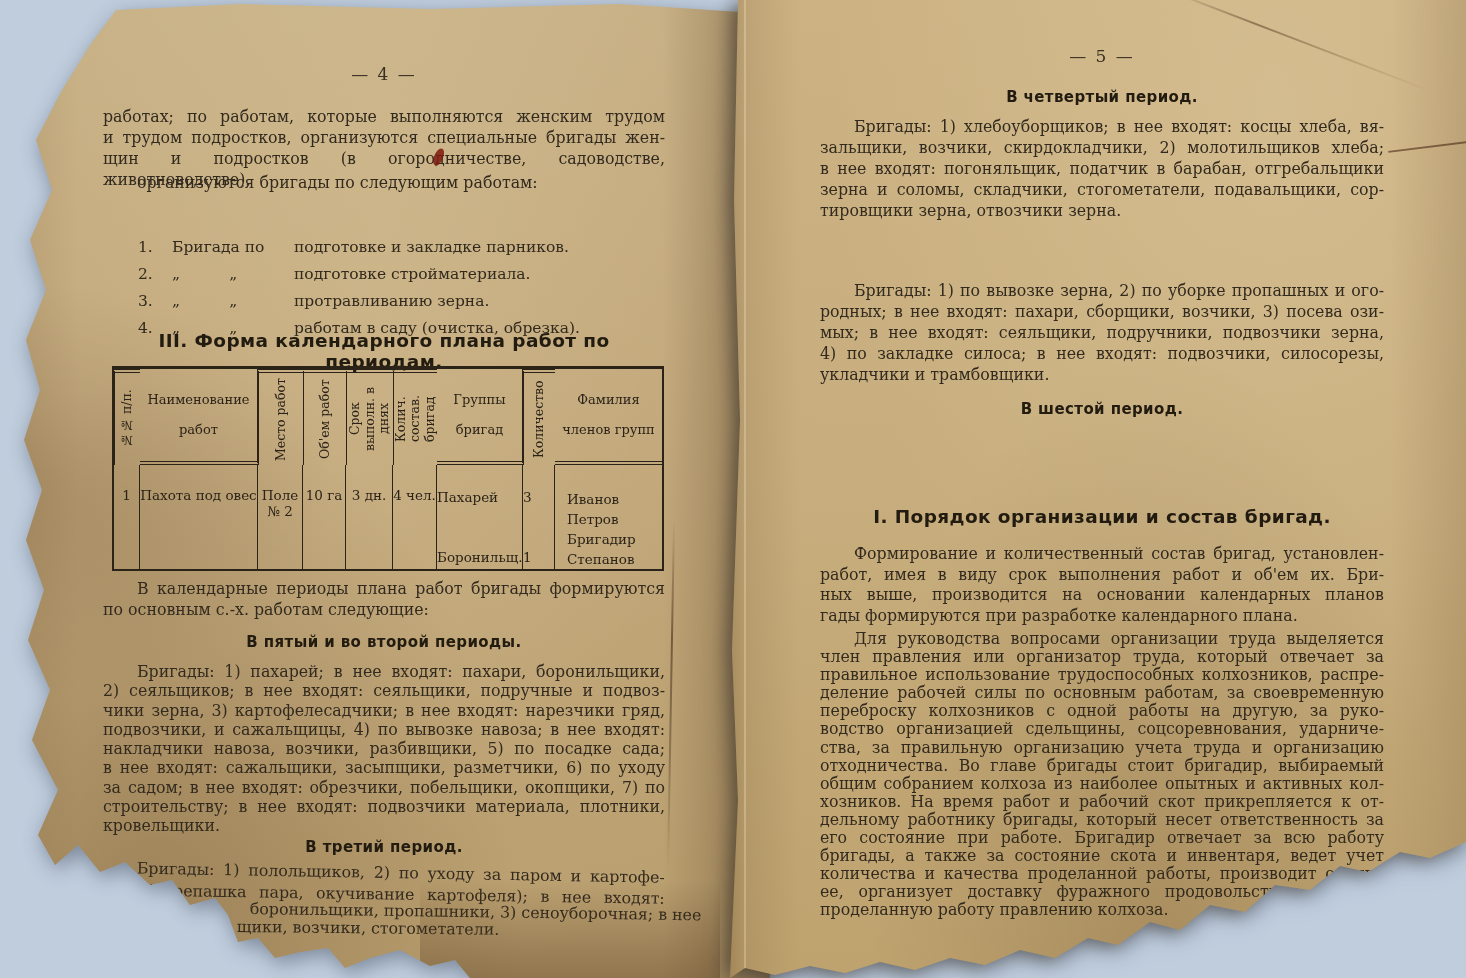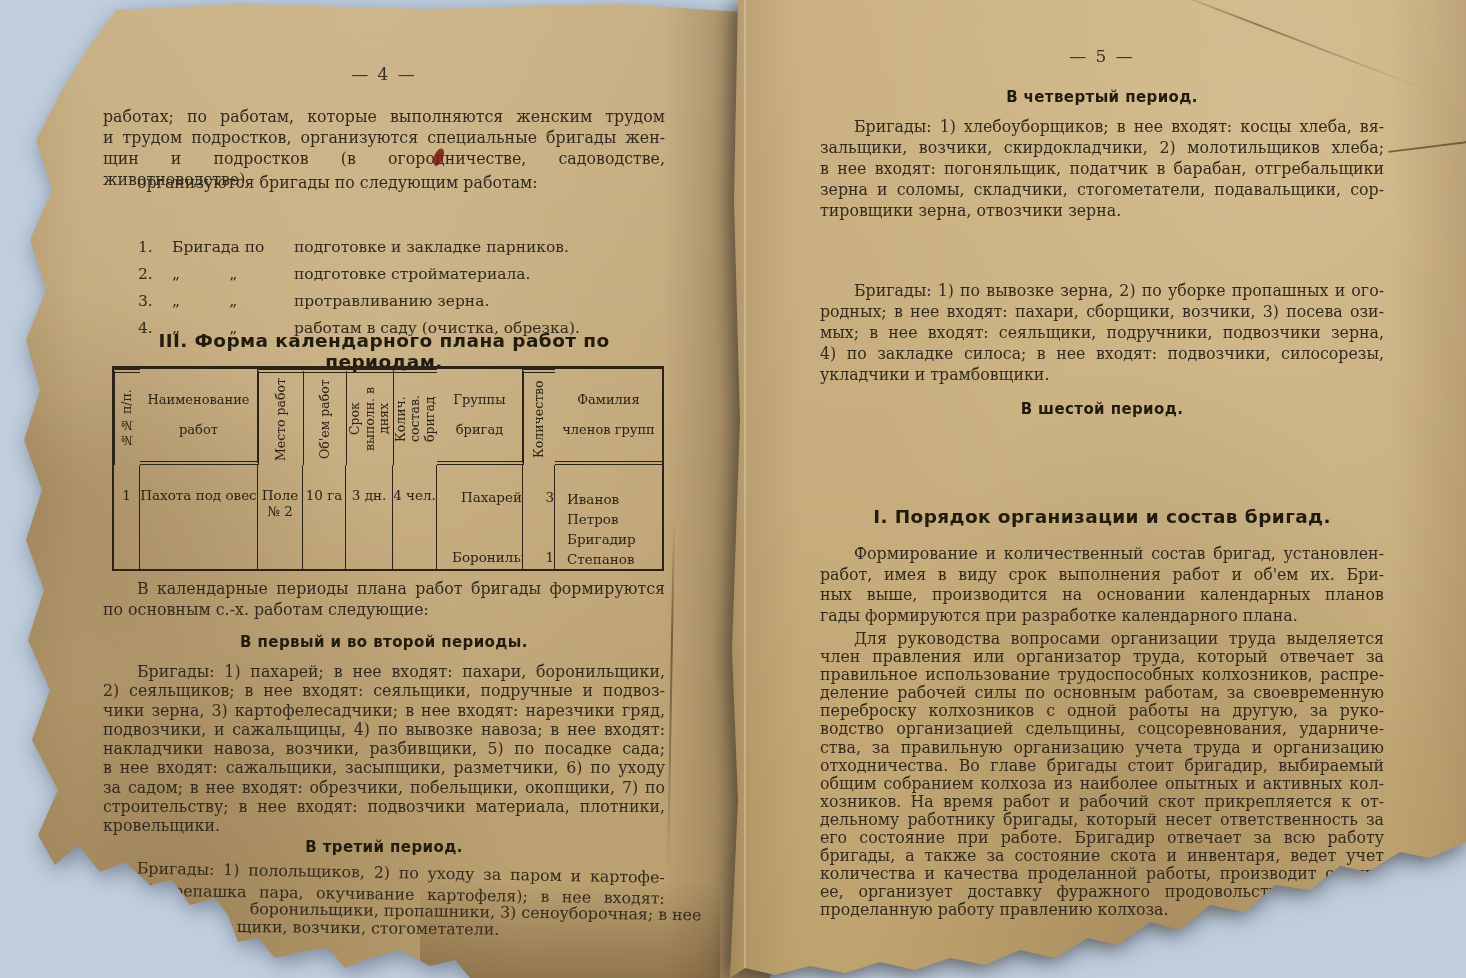--- a/index.html
+++ b/index.html
@@ -48,21 +48,21 @@
   .th{border-bottom:4px double #2b2318;}
   .th.lastc,.td.lastc{border-right:none;}
   .rot{writing-mode:vertical-rl;transform:rotate(180deg);display:flex;align-items:center;justify-content:center;
     font-size:12.5px;line-height:1.15;text-align:center;padding:3px 2px;}
   .hh{display:flex;align-items:center;justify-content:center;text-align:center;font-size:13px;line-height:2.3;padding:2px;}
   .td{font-size:13.5px;padding-top:22px;text-align:center;position:relative;}
   .td.grp{padding-top:0;}
   .e1{position:absolute;top:24px;left:0;right:0;}
   .e2{position:absolute;top:84px;left:0;right:0;}
   .mlist{text-align:left;padding-left:12px;line-height:20px;}
-  .cname{text-align:right;margin-left:15px;}
+  .cname{text-align:left;}
   .stain{position:absolute;width:9px;height:18px;background:#7c190d;border-radius:60% 40% 55% 45%;transform:rotate(18deg);opacity:.85;}
   .crease{position:absolute;pointer-events:none;}
   .darkflap{position:absolute;left:420px;top:880px;width:300px;height:98px;
     background:linear-gradient(to bottom,transparent,rgba(78,52,26,.38));pointer-events:none;}
 </style>
 </head>
 <body>
 
 <div id="stage">
 
@@ -141,21 +141,21 @@
               <div class="tl">Степанов</div>
             </div>
         </div>
       </div>
 
       <div class="para ind" style="left:103px;top:578px;line-height:21px;">
           <div class="tl">В календарные периоды плана работ бригады формируются</div>
           <div class="tl">по основным с.-х. работам следующие:</div>
         </div>
 
-      <div class="phead" style="left:103px;top:633px;">В первый и во второй периоды.</div>
+      <div class="phead" style="left:103px;top:633px;">В пятый и во второй периоды.</div>
 
       <div class="para ind" style="left:103px;top:662px;line-height:19.3px;">
           <div class="tl">Бригады: 1) пахарей; в нее входят: пахари, боронильщики,</div>
           <div class="tl">2) сеяльщиков; в нее входят: сеяльщики, подручные и подвоз-</div>
           <div class="tl">чики зерна, 3) картофелесадчики; в нее входят: нарезчики гряд,</div>
           <div class="tl">подвозчики, и сажальщицы, 4) по вывозке навоза; в нее входят:</div>
           <div class="tl">накладчики навоза, возчики, разбивщики, 5) по посадке сада;</div>
           <div class="tl">в нее входят: сажальщики, засыпщики, разметчики, 6) по уходу</div>
           <div class="tl">за садом; в нее входят: обрезчики, побельщики, окопщики, 7) по</div>
           <div class="tl">строительству; в нее входят: подвозчики материала, плотники,</div>

